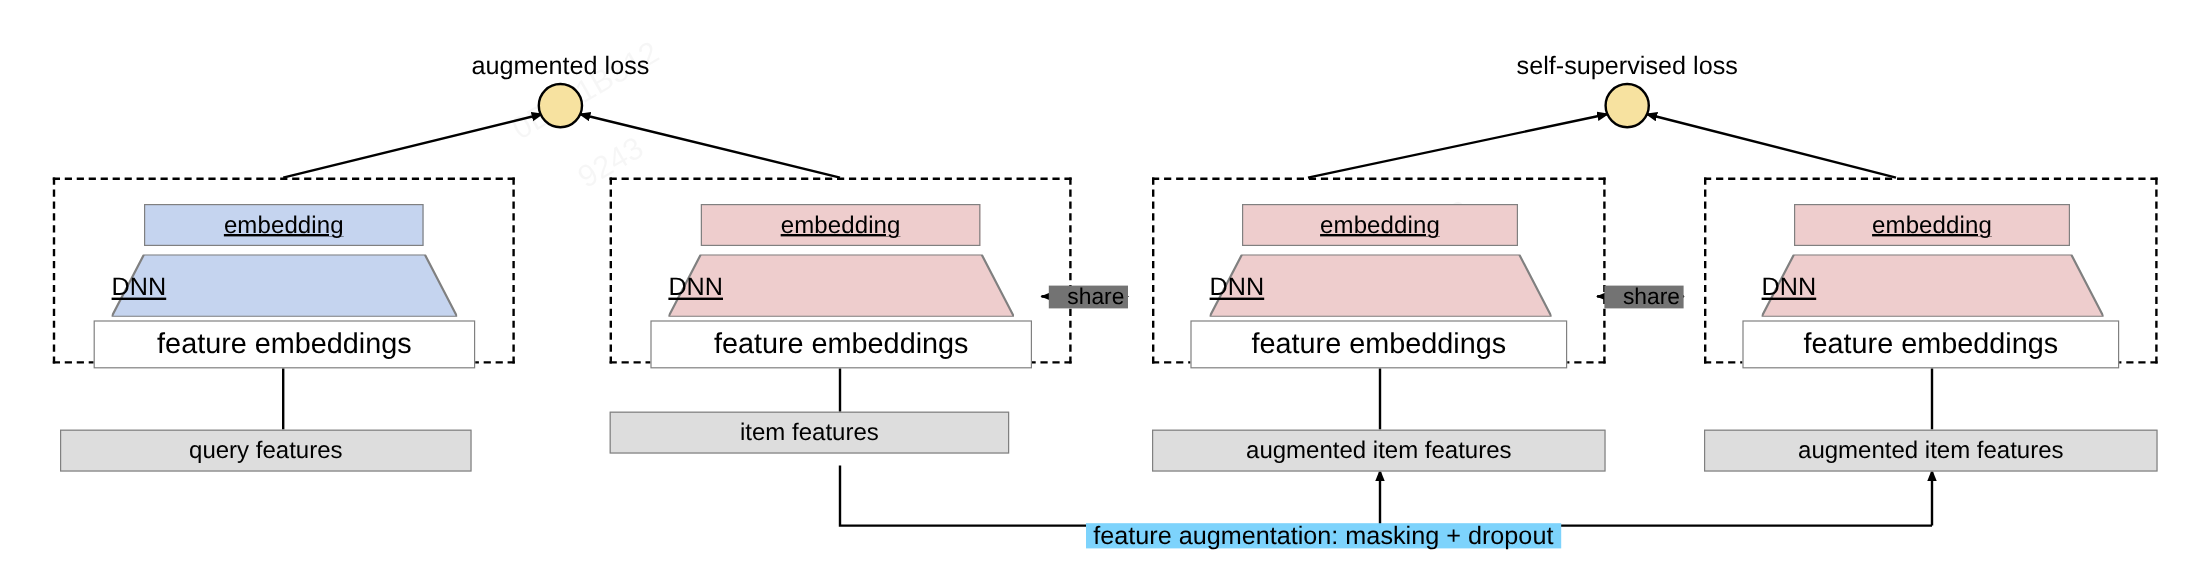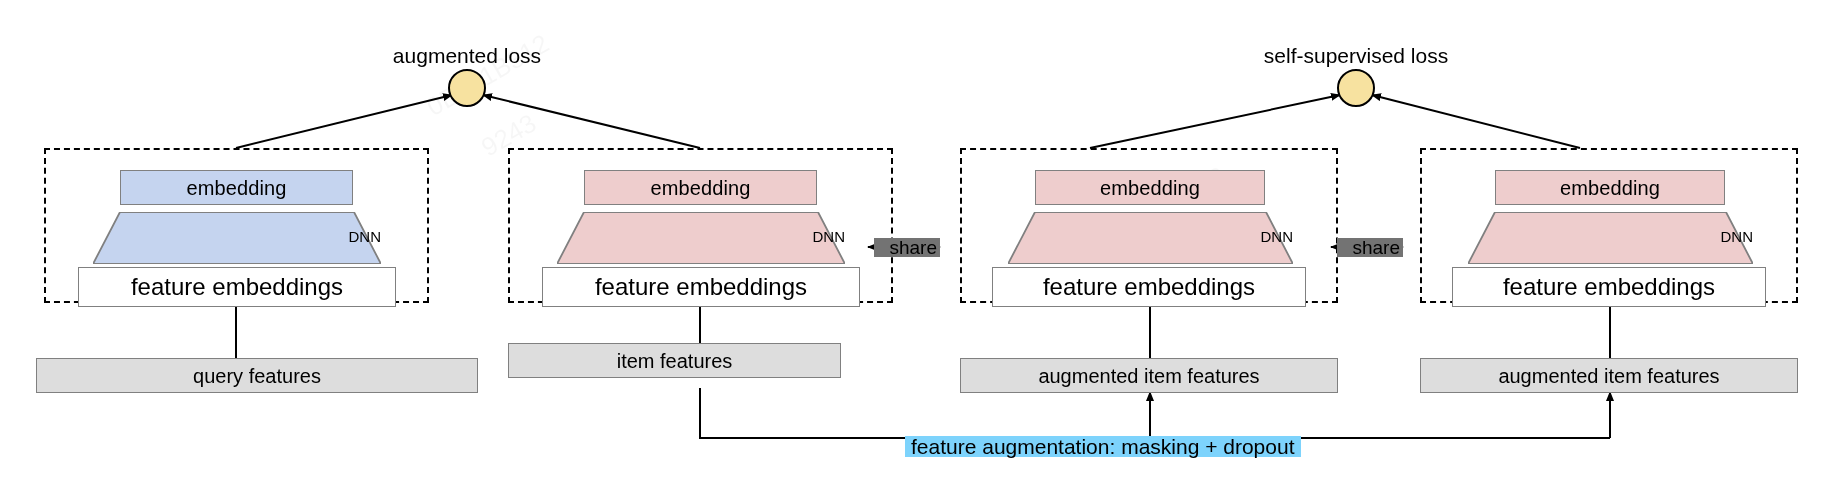--- a/index.html
+++ b/index.html
@@ -38,20 +38,21 @@
   .embedding-box {
     position: absolute;
     box-sizing: border-box;
     border: 1.5px solid #808080;
     display: flex;
     align-items: center;
     justify-content: center;
     font-size: 20px;
     line-height: 1;
     letter-spacing: 0.1px;
+    text-decoration: underline;
   }
   .fill-blue   { background: #c5d4ef; }
   .fill-pink   { background: #eecdcd; }
   
   .feat-box {
     position: absolute;
     box-sizing: border-box;
     border: 1.5px solid #808080;
     background: #ffffff;
     display: flex;
@@ -61,24 +62,25 @@
     line-height: 1;
   }
   
   .dnn-wrap {
     position: absolute;
   }
   .dnn-label {
     position: absolute;
     left: 0;
     width: 100%;
-    text-align: right;
-    font-size: 15px;
+    text-align: left;
+    font-size: 21px;
     line-height: 1;
     pointer-events: none;
+    text-decoration: underline;
   }
   
   .gray-bar {
     position: absolute;
     box-sizing: border-box;
     border: 1.5px solid #808080;
     background: #dddddd;
     display: flex;
     align-items: center;
     justify-content: center;
@@ -184,21 +186,21 @@
     <svg width="288" height="52" viewBox="0 0 288 52">
       <polygon points="27,0 261,0 288,52 0,52" fill="#c5d4ef" stroke="#808080" stroke-width="1.8"></polygon>
     </svg>
     <div class="dnn-label" style="top:17px;">DNN</div>
   </div>
 
   <div class="feat-box" style="left:78px; top:267px; width:318px; height:40px;">
     <span>feature embeddings</span>
   </div>
 
-  <div class="gray-bar" style="left:36px; top:358px; width:442px; height:35px;">
+  <div class="gray-bar" style="left:50px; top:358px; width:343px; height:35px;">
     <span>query features</span>
   </div>
 
   <div class="tower" style="left:508px; top:148px; width:385px; height:155px;">
   </div>
 
   <div class="embedding-box fill-pink" style="left:584px; top:170px; width:233px; height:35px;">
     <span>embedding</span>
   </div>
 

